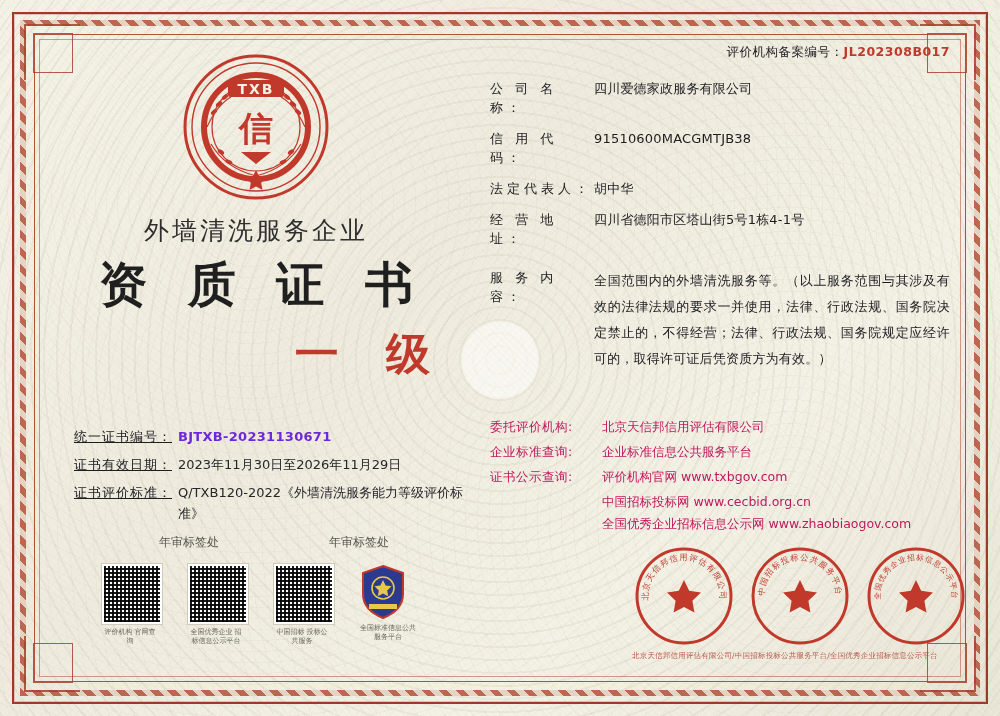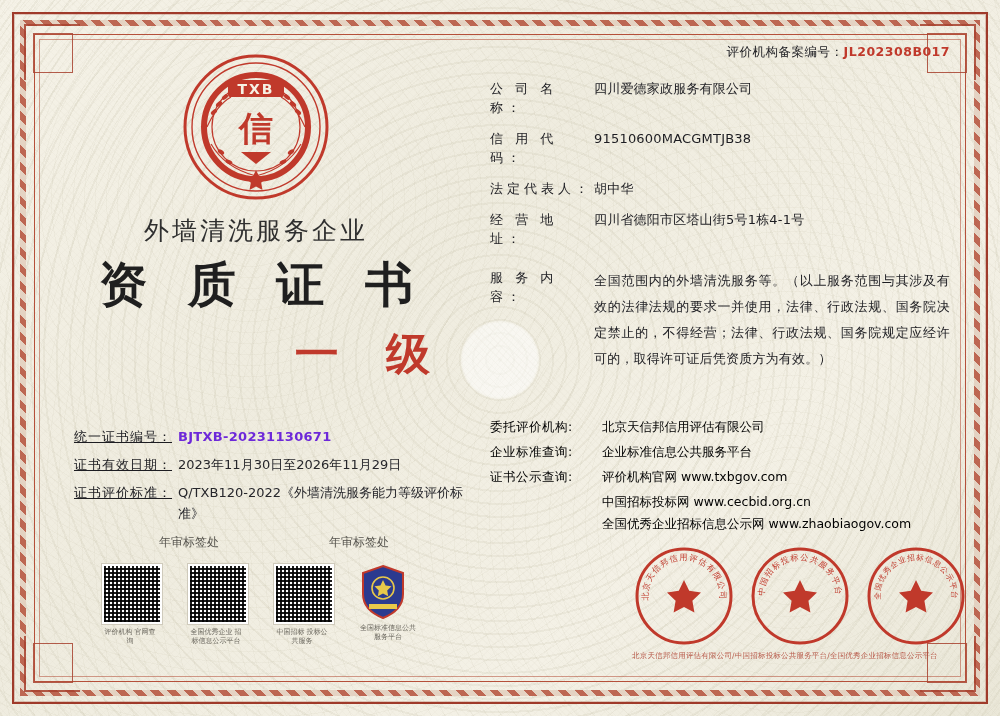--- a/index.html
+++ b/index.html
@@ -235,21 +235,21 @@
     text-align: justify;
   }
 
   
   .right-lower {
     position: absolute;
     left: 446px;
     top: 372px;
     width: 470px;
     font-size: 12.5px;
-    color: #000000;
+    color: #be185d;
     line-height: 22px;
   }
   .rl-row { display: flex; margin-bottom: 3px; }
   .rl-label { width: 112px; flex: 0 0 112px; letter-spacing: .5px; }
   .rl-value { flex: 1; }
   .rl-extra { margin-left: 112px; }
 
   
   .stamps {
     position: absolute;

